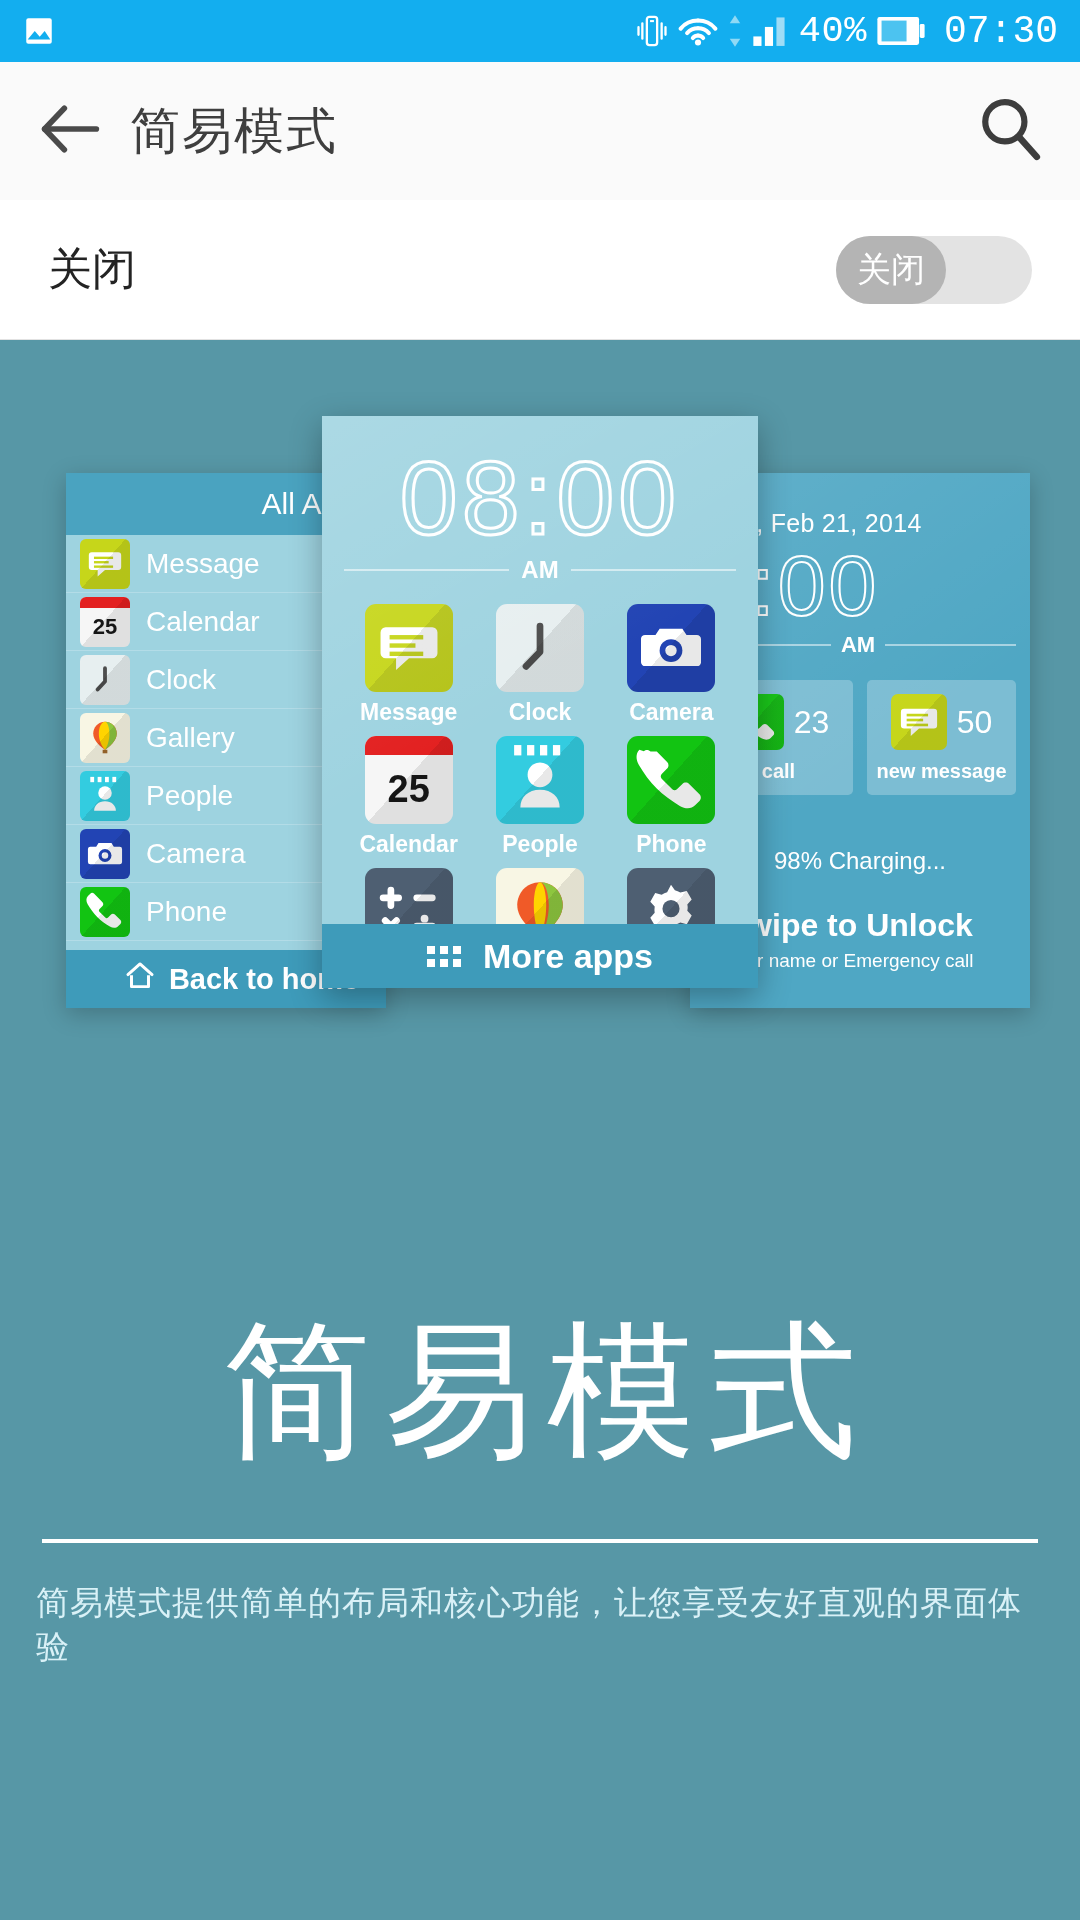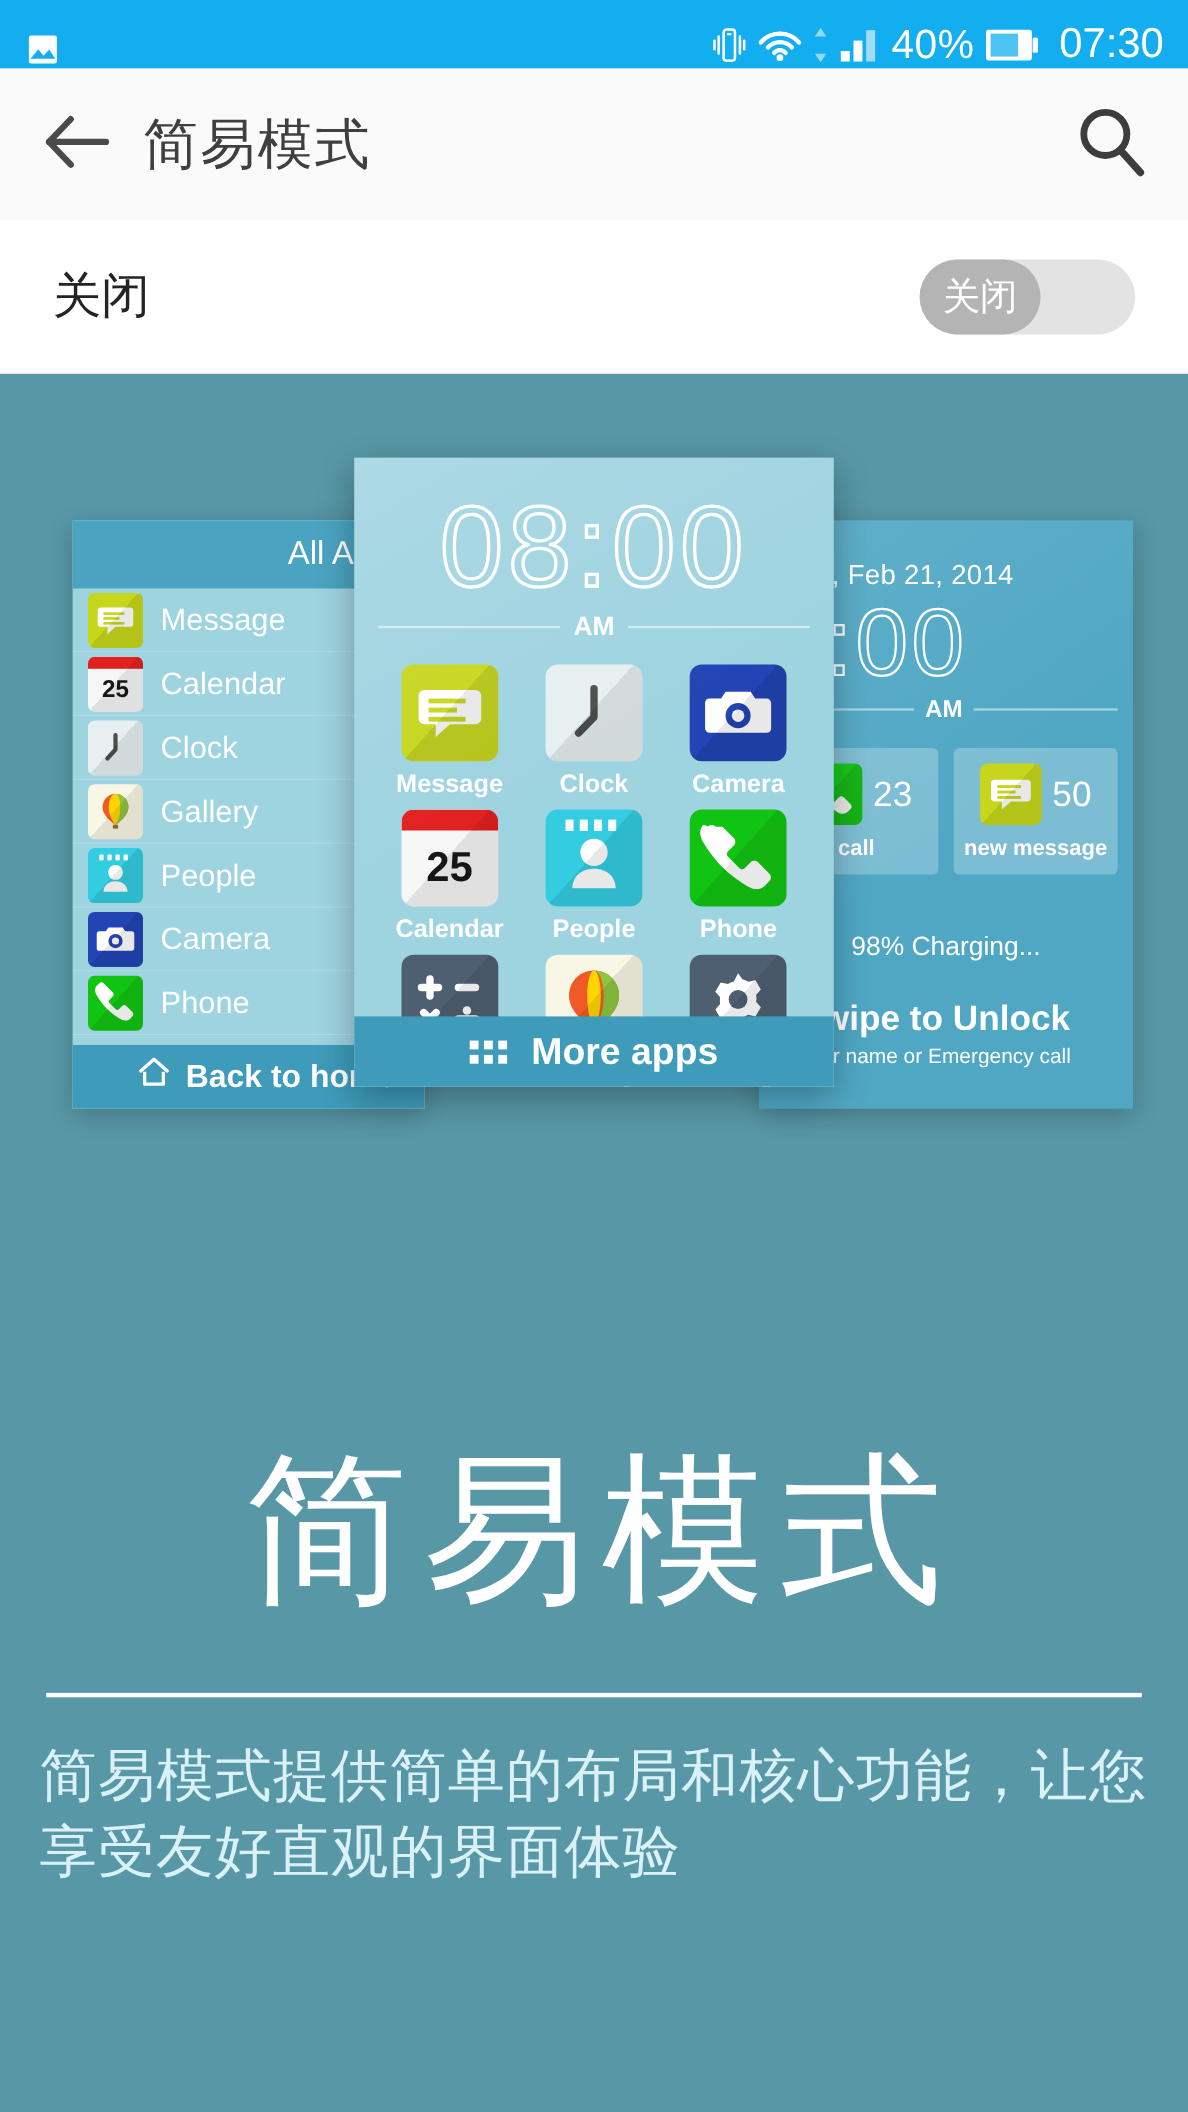--- a/index.html
+++ b/index.html
@@ -7,22 +7,22 @@
   body {
     font-family:"Liberation Sans","DejaVu Sans",sans-serif;
     background:#5797a6;
     overflow:hidden;
     position:relative;
   }
 
   
   .statusbar{
     height:62px; background:#13aeef;
-    display:flex; align-items:flex-end;
-    padding:0 22px; position:relative;
+    display:flex; align-items:center;
+    padding:0 22px; position:relative;font-family:Liberation Mono, monospace;
   }
   .sb-left{ display:flex; align-items:center; }
   .sb-right{ margin-left:auto; display:flex; align-items:center; gap:9px; }
   .sb-icon{ display:flex; align-items:center; justify-content:center; }
   .sb-text{ color:#fff; font-size:37px; font-weight:400; letter-spacing:.5px; }
   .sb-time{ color:#fff; font-size:38px; font-weight:400; margin-left:9px; }
 
   
   .appbar{
     height:138px; background:#fafafa;
@@ -208,21 +208,21 @@
   .hero{
     text-align:center; color:#fff;
     font-size:148px; font-weight:400;
     letter-spacing:14px; margin-top:28px;
     padding-left:14px;
   }
   .divider{
     height:4px; background:#fff; margin:46px 42px 0;
   }
   .desc{
-    color:#d9f1f7; font-size:52px; line-height:1.32;
+    color:#d9f1f7; font-size:33px; line-height:1.32;
     padding:38px 36px 0; letter-spacing:1px;
   }
 </style>
 </head>
 <body>
 
 <div class="statusbar">
   <div class="sb-left">
     <span class="sb-icon">
       <svg width="34" height="34" viewBox="0 0 24 24">

